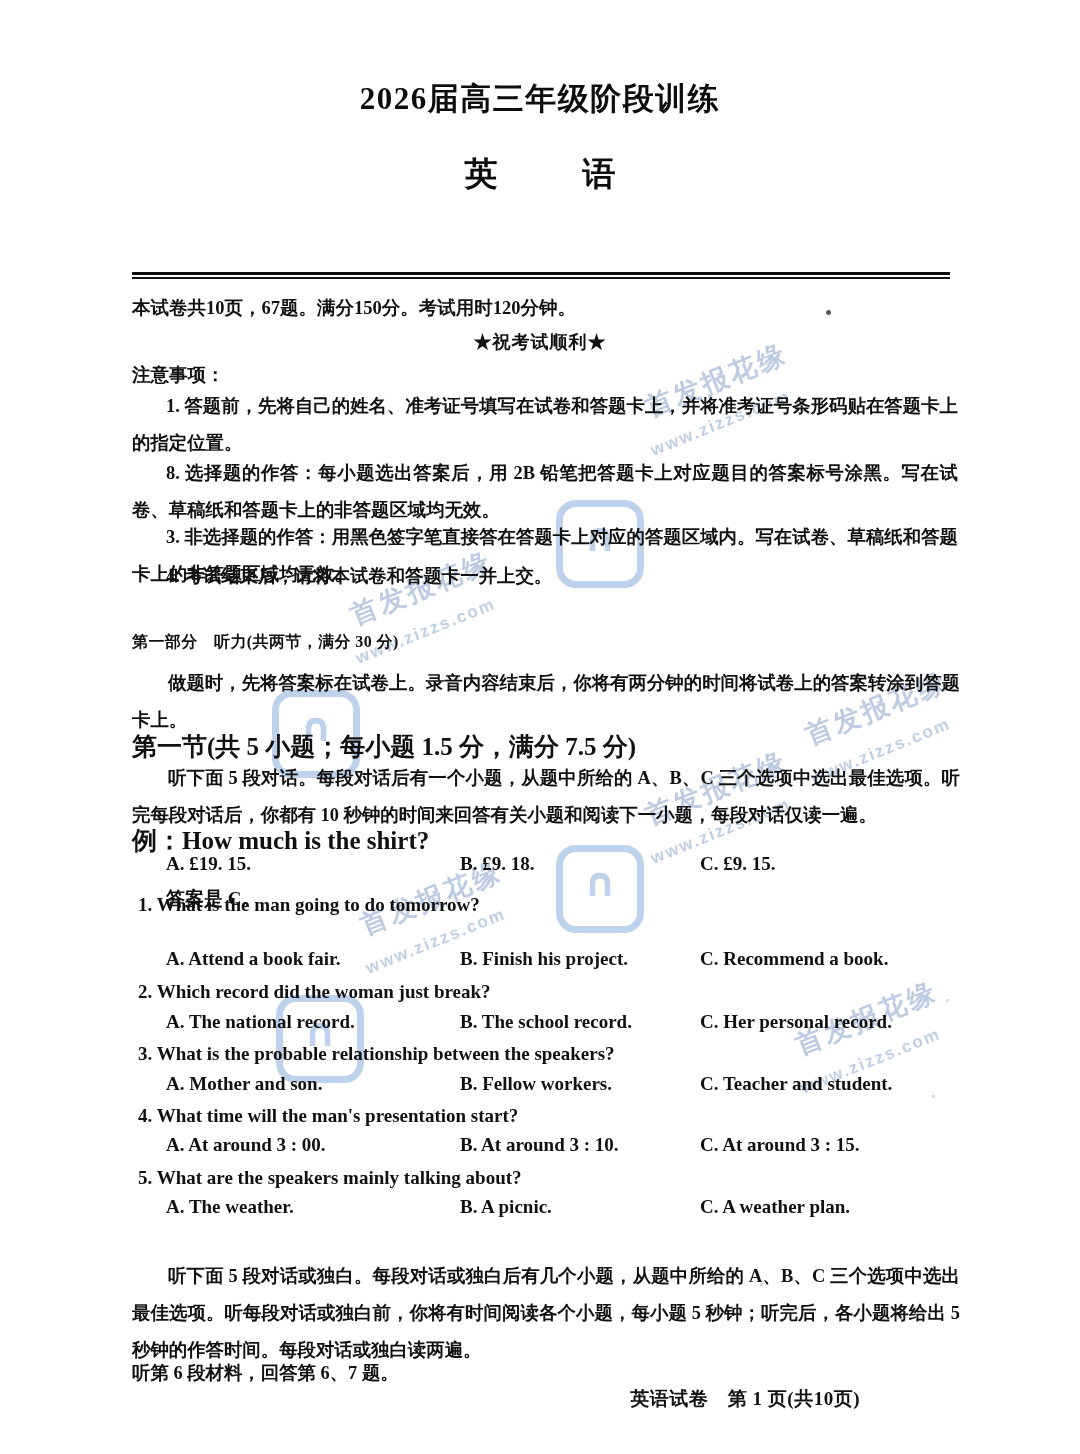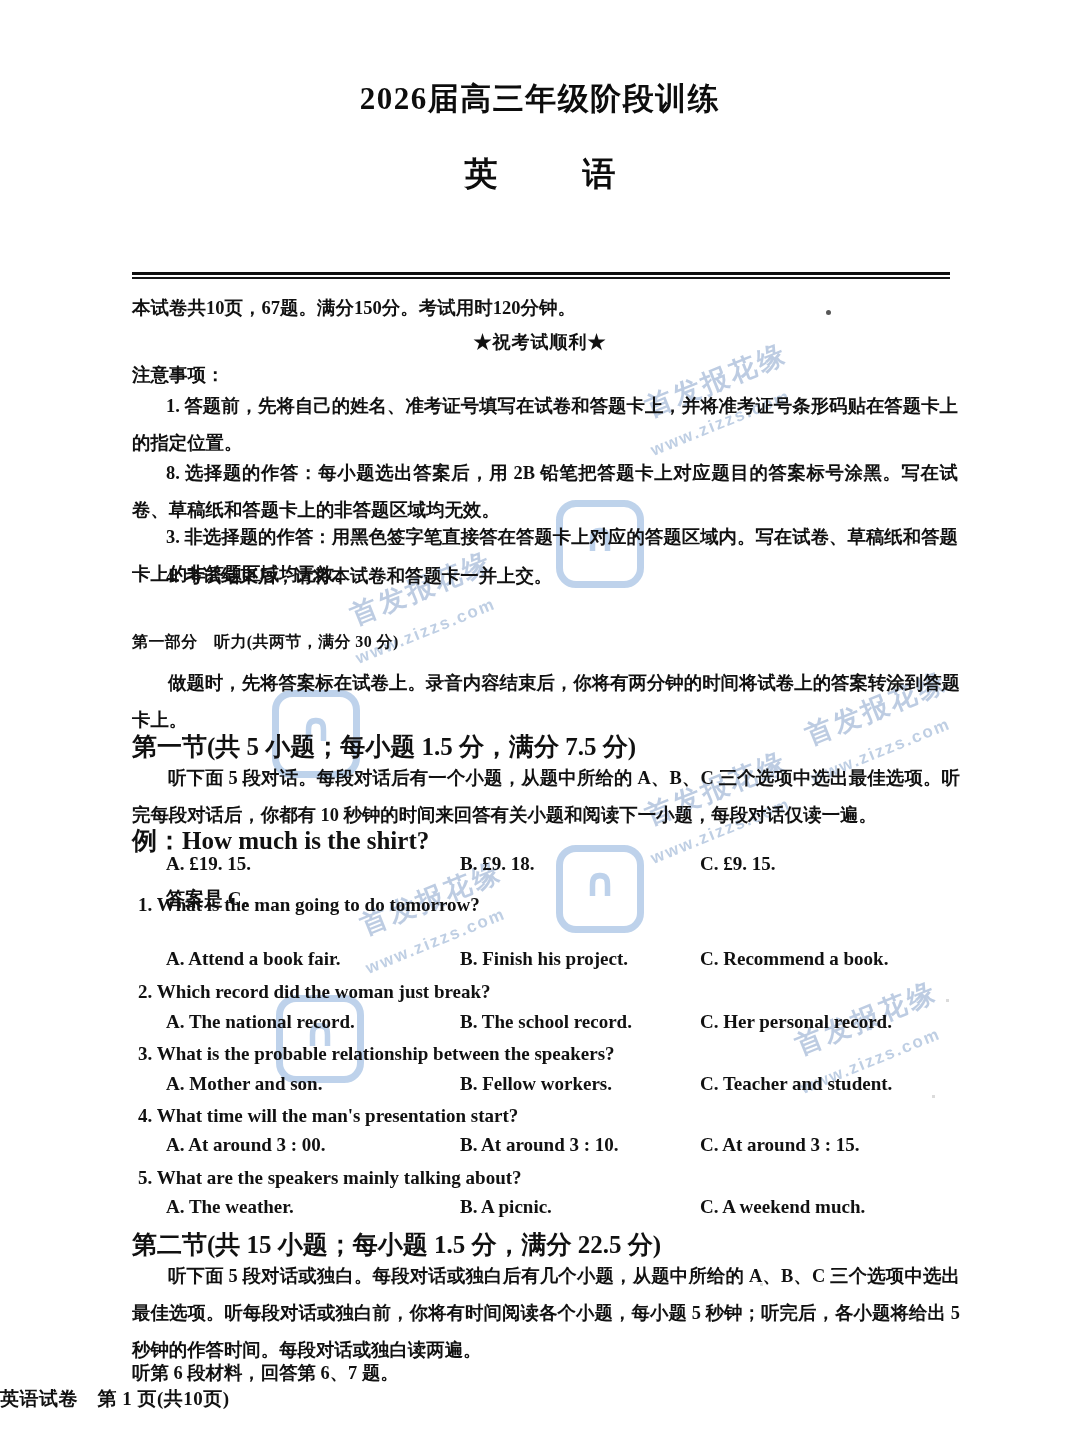--- a/index.html
+++ b/index.html
@@ -170,21 +170,21 @@
     font-weight: bold;
     white-space: nowrap;
   }
 
   
   .footer {
     position: absolute;
     top: 1386px;
     left: 0;
     width: 860px;
-    text-align: left;
+    text-align: right;
     font-size: 19px;
     font-weight: bold;
     letter-spacing: 0.5px;
   }
 
   
   .wm {
     position: absolute;
     pointer-events: none;
     user-select: none;
@@ -342,24 +342,23 @@
   <div class="q-opts" style="top:1134px;">
     <span class="opt a">A. At around 3 : 00.</span>
     <span class="opt b">B. At around 3 : 10.</span>
     <span class="opt c">C. At around 3 : 15.</span>
   </div>
 
   <div class="q-stem" style="top:1167px;">5. What are the speakers mainly talking about?</div>
   <div class="q-opts" style="top:1196px;">
     <span class="opt a">A. The weather.</span>
     <span class="opt b">B. A picnic.</span>
-    <span class="opt c">C. A weekend much.</span>
-  </div>
-
-  <div class="section-head" style="top:1228px;">第二节(共 15 小题；每小题 1.5 分，满分 22.5 分)</div>
+    <span class="opt c">C. A weather plan.</span>
+  </div>
+
   <div class="para" style="top:1258px;">听下面 5 段对话或独白。每段对话或独白后有几个小题，从题中所给的 A、B、C 三个选项中选出最佳选项。听每段对话或独白前，你将有时间阅读各个小题，每小题 5 秒钟；听完后，各小题将给出 5 秒钟的作答时间。每段对话或独白读两遍。</div>
   <div class="para para-noindent" style="top:1355px;">听第 6 段材料，回答第 6、7 题。</div>
 
   <div class="footer">英语试卷　第 1 页(共10页)</div>
 
   <div class="speck" style="left:826px; top:310px; width:5px; height:5px; border-radius:50%; background:#3a3a3a; opacity:0.85;"></div>
   <div class="speck" style="left:946px; top:999px; width:3px; height:3px;"></div>
   <div class="speck" style="left:932px; top:1095px; width:3px; height:3px;"></div>
   <div class="speck" style="left:760px; top:1283px; width:3px; height:3px;"></div>
 

